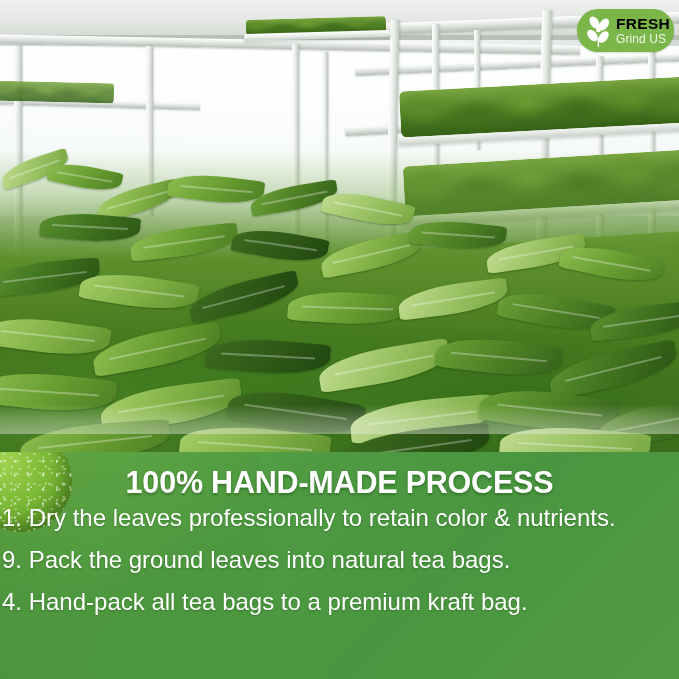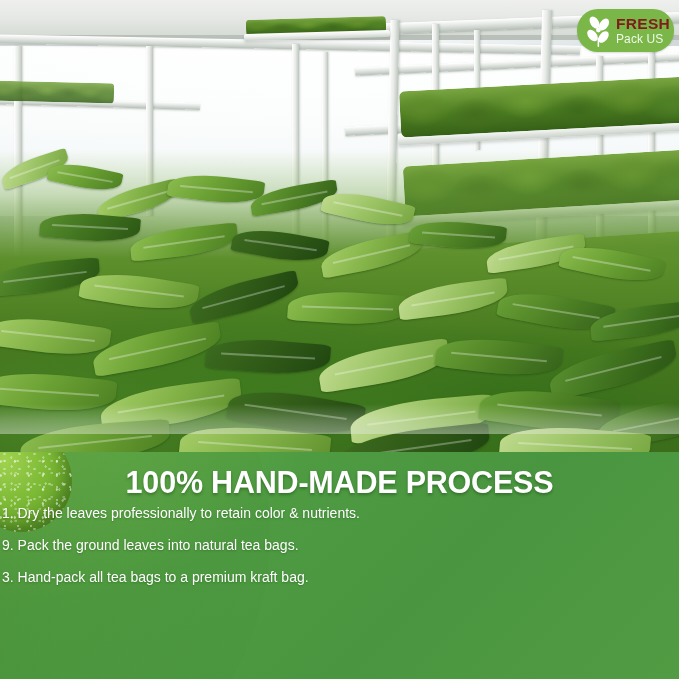--- a/index.html
+++ b/index.html
@@ -150,21 +150,21 @@
   .logo-text {
     margin-left: 2px;
     line-height: 1;
     display: flex;
     flex-direction: column;
     justify-content: center;
   }
   .logo-fresh {
     font-size: 15.5px;
     font-weight: bold;
-    color: #7f1d1d;
+    color: #000000;
     letter-spacing: .3px;
   }
   .logo-sub {
     font-size: 12px;
     color: #f1f7e8;
     margin-top: 2px;
     letter-spacing: .1px;
   }
 
   
@@ -241,21 +241,21 @@
     position: absolute;
     left: 2px;
     top: 54px;
     right: 2px;
     list-style: none;
     margin: 0;
     padding: 0;
   }
   .step {
     color: #ffffff;
-    font-size: 14px;
+    font-size: 24px;
     line-height: 1;
     margin-bottom: 18px;
     white-space: nowrap;
     text-shadow: 0 1px 2px rgba(25,70,18,.35);
   }
 </style>
 </head>
 <body>
 
 <div class="page">
@@ -349,33 +349,33 @@
             <ellipse cx="22.0" cy="10.5" rx="4.2" ry="6.6" transform="rotate(34 22 10.5)"></ellipse>
             <ellipse cx="10.5" cy="21.5" rx="4.2" ry="6.6" transform="rotate(-40 10.5 21.5)"></ellipse>
             <ellipse cx="21.5" cy="23.0" rx="4.2" ry="6.6" transform="rotate(38 21.5 23)"></ellipse>
             <circle cx="16.4" cy="16.0" r="2.4"></circle>
             <rect x="15.6" y="24" width="1.5" height="9" rx="0.7"></rect>
           </g>
         </svg>
       </span>
       <span class="logo-text">
         <span class="logo-fresh">FRESH</span>
-        <span class="logo-sub">Pack US</span>
+        <span class="logo-sub">Grind US</span>
       </span>
     </div>
   </div>
 
   <div class="panel">
     <div class="panel-texture"></div>
     <div class="panel-blade"></div>
     <div class="panel-lime"></div>
 
     <div class="panel-content">
       <div class="panel-title">100% HAND-MADE PROCESS</div>
       <ul class="steps">
         <li class="step">1. Dry the leaves professionally to retain color &amp; nutrients.</li>
         <li class="step">9. Pack the ground leaves into natural tea bags.</li>
-        <li class="step">3. Hand-pack all tea bags to a premium kraft bag.</li>
+        <li class="step">4. Hand-pack all tea bags to a premium kraft bag.</li>
       </ul>
     </div>
   </div>
 
 </div>
 
 </body></html>

